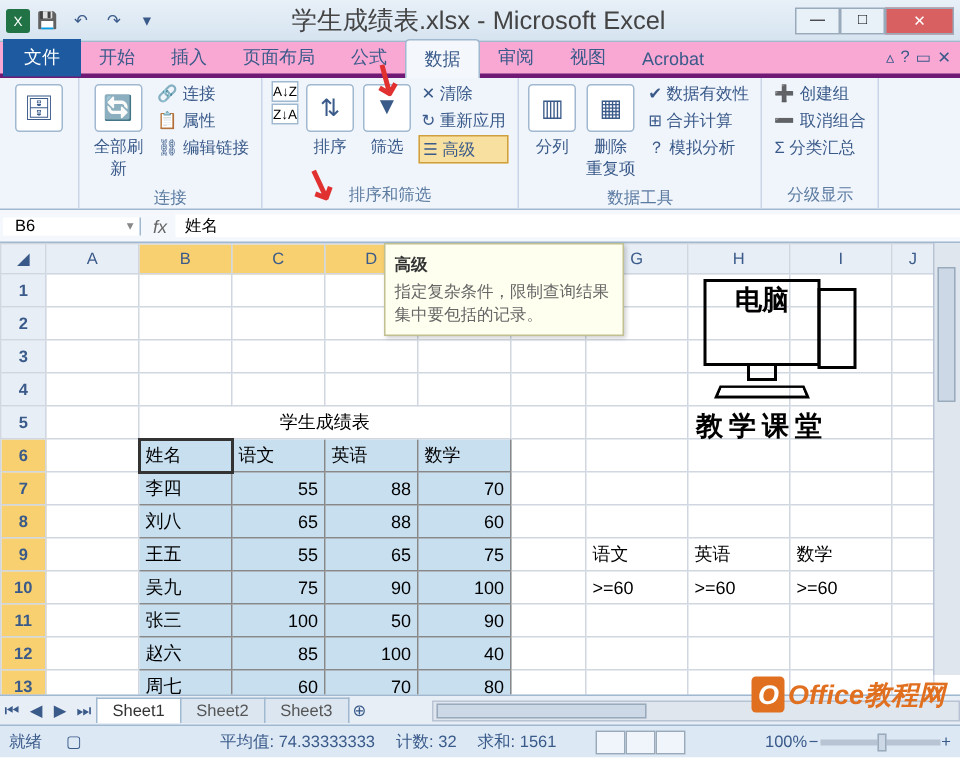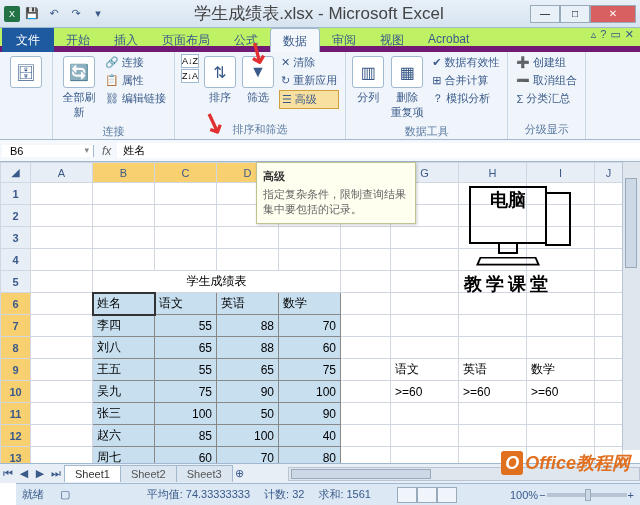--- a/index.html
+++ b/index.html
@@ -9,21 +9,21 @@
 .titlebar { height:28px; background:linear-gradient(#e8f0f8,#d6e4f0); display:flex; align-items:center; padding:0 4px; border-bottom:1px solid #a0b8d0; }
 .titlebar .qat { display:flex; gap:2px; align-items:center; }
 .qat-btn { width:20px; height:20px; display:flex; align-items:center; justify-content:center; font-size:11px; color:#3a5a8a; }
 .excel-ico { width:16px; height:16px; background:#217346; color:#fff; font-size:9px; display:flex; align-items:center; justify-content:center; border-radius:2px; }
 .titlebar .title { flex:1; text-align:center; font-size:17px; color:#444; }
 .winbtns { display:flex; gap:0; }
 .winbtn { width:30px; height:18px; border:1px solid #9ab; background:#e8f0f8; display:flex; align-items:center; justify-content:center; font-size:10px; }
 .winbtn.close { background:#d96060; color:#fff; width:46px; }
 
 
-.tabs { height:24px; background:#bef264; display:flex; align-items:flex-start; padding-left:2px; border-bottom:6px solid #701a75; }
+.tabs { height:24px; background:#f9a8d4; display:flex; align-items:center; padding-left:2px; border-bottom:3px solid #701a75; }
 .tab { padding:4px 12px; font-size:12px; color:#3a5a8a; cursor:pointer; }
 .tab.file { background:#1e5aa0; color:#fff; padding:4px 14px; }
 .tab.active { background:#f4f8fc; border:1px solid #a0b8d0; border-bottom:none; border-radius:3px 3px 0 0; }
 .helpbtns { margin-left:auto; display:flex; gap:4px; padding-right:6px; font-size:11px; color:#3a5a8a; }
 
 
 .ribbon { height:88px; background:#f0f5fb; border-bottom:1px solid #a0b8d0; display:flex; position:relative; }
 .group { border-right:1px solid #c8d6e8; padding:2px 6px 0; display:flex; flex-direction:column; }
 .group-body { flex:1; display:flex; align-items:flex-start; gap:4px; }
 .group-label { text-align:center; font-size:11px; color:#5a7aa0; padding:2px 0; }
@@ -66,21 +66,21 @@
 
 
 .sheetbar { position:absolute; bottom:22px; left:0; right:0; height:20px; background:#e8eef6; border-top:1px solid #a0b8d0; display:flex; align-items:center; font-size:11px; }
 .navbtn { width:16px; text-align:center; color:#3a5a8a; }
 .sheettab { padding:2px 10px; background:#fff; border:1px solid #a0b8d0; border-bottom:none; margin-right:-1px; color:#333; }
 .sheettab.inactive { background:#dce6f0; color:#555; }
 .hscroll { flex:1; margin-left:40px; height:14px; background:#e0e6ee; border:1px solid #b8c4d4; position:relative; }
 .hscroll .thumb { position:absolute; left:2px; top:1px; width:140px; height:10px; background:#cdd8e6; border:1px solid #9ab; }
 
 
-.status { position:absolute; bottom:0; left:16px; right:0; height:22px; background:#dce8f4; border-top:1px solid #a0b8d0; display:flex; align-items:center; padding:0 6px; font-size:11px; color:#3a5a8a; gap:16px; }
+.status { position:absolute; bottom:0; left:0; right:0; height:22px; background:#dce8f4; border-top:1px solid #a0b8d0; display:flex; align-items:center; padding:0 6px; font-size:11px; color:#3a5a8a; gap:16px; }
 .status .agg { margin-left:auto; display:flex; gap:14px; }
 .viewbtns { display:flex; gap:0; margin-left:10px; }
 .viewbtn { width:20px; height:16px; border:1px solid #9ab; background:#f0f5fb; }
 .zoom { display:flex; align-items:center; gap:1px;margin-left:37px; }
 .zslider { width:80px; height:4px; background:#b8c4d4; position:relative; }
 .zslider .zt { position:absolute; left:38px; top:-4px; width:6px; height:12px; background:#cdd8e6; border:1px solid #9ab; }
 
 
 .clipart { position:absolute; right:52px; top:186px; width:160px; font-size:14px; color:#000; }
 .monitor { width:78px; height:58px; border:2px solid #000; margin:0 auto; display:flex; align-items:flex-start; justify-content:center; font-weight:bold; font-size:18px; position:relative; }

